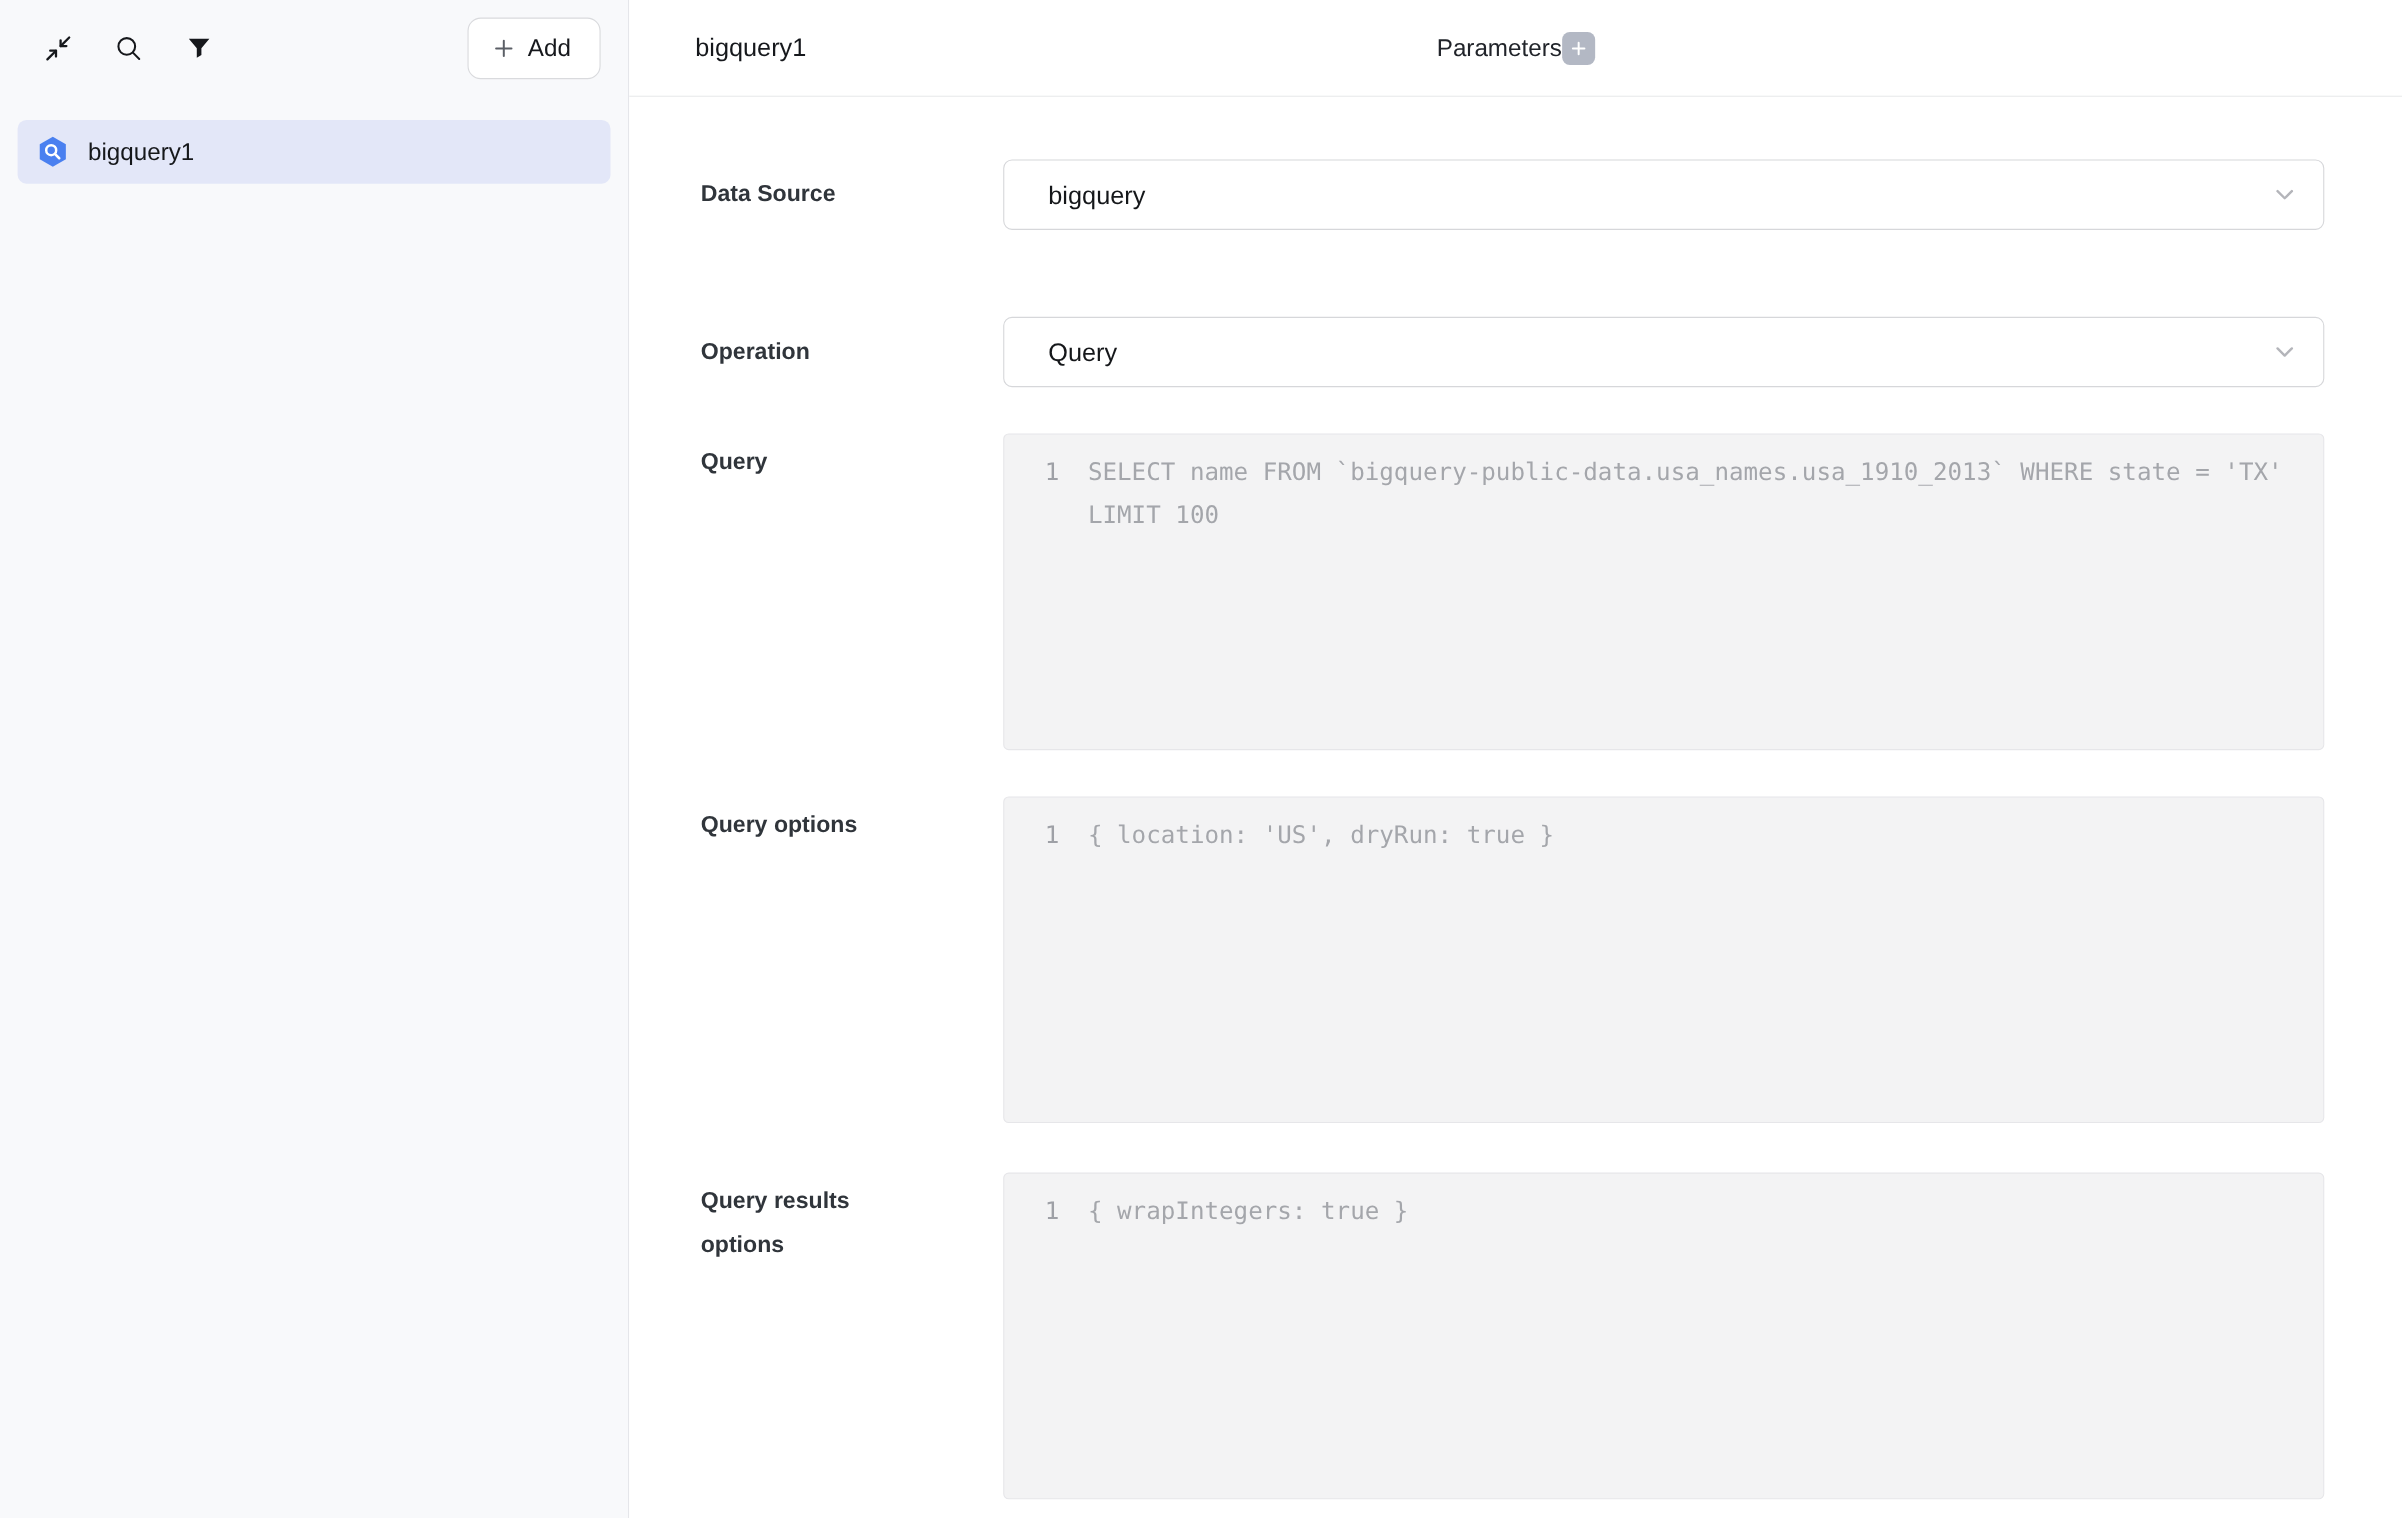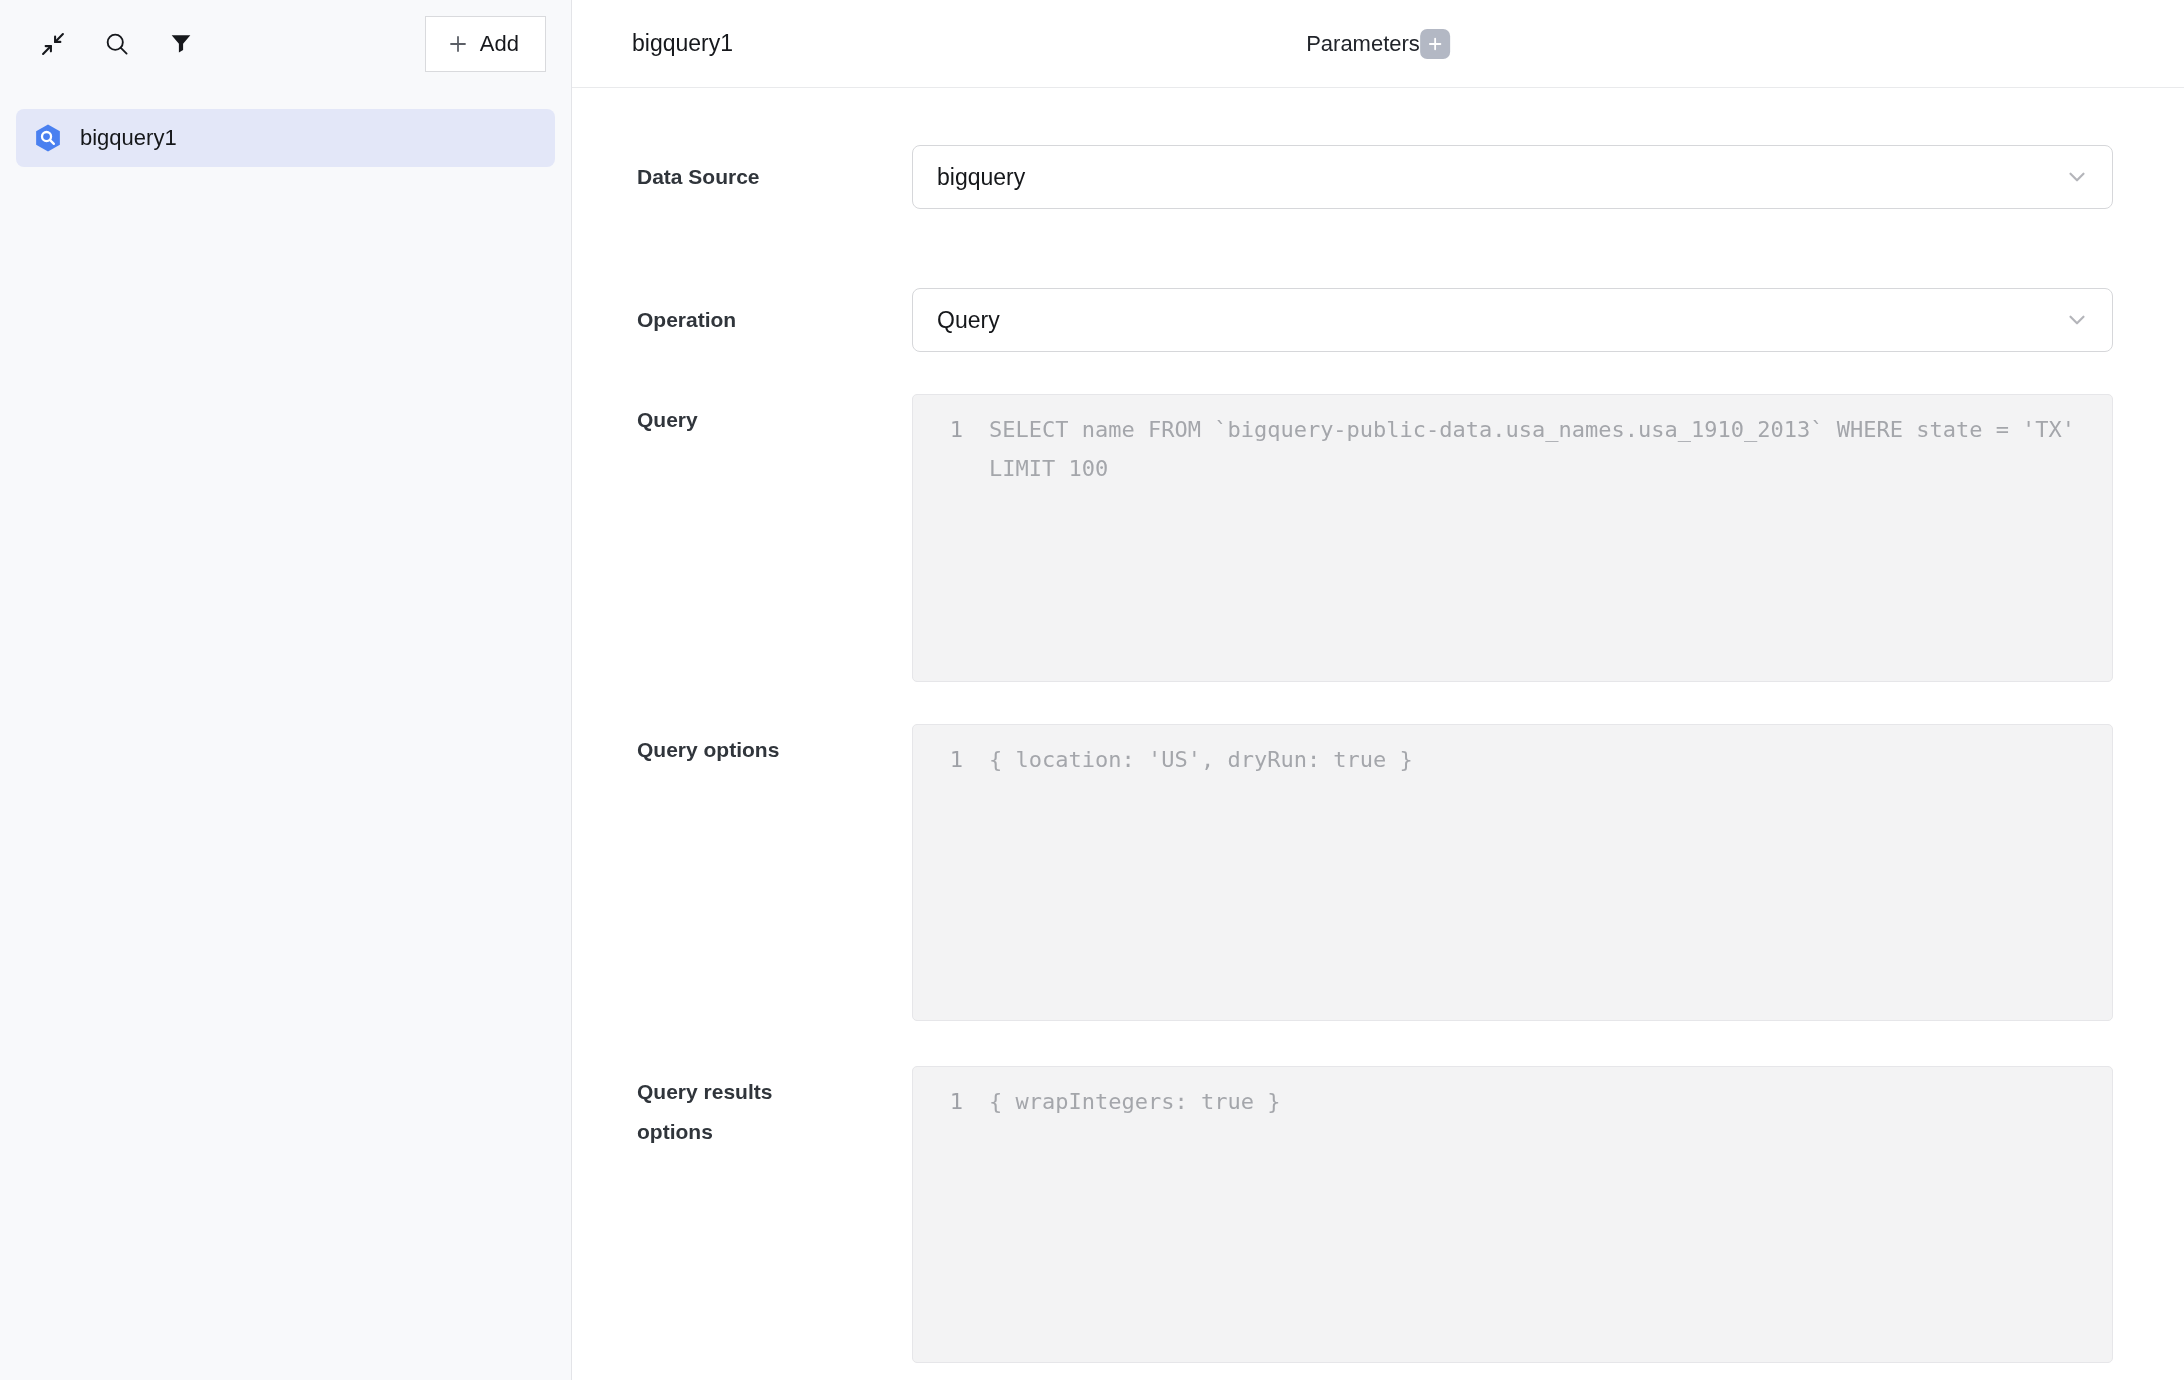--- a/index.html
+++ b/index.html
@@ -35,21 +35,21 @@
     cursor: pointer;
     margin-right: 30px;
     padding: 0;
   }
   .icon-btn svg { width: 28px; height: 28px; }
   .sidebar-spacer { flex: 1; }
   .add-btn {
     height: 56px;
     background: #ffffff;
     border: 1px solid #d9dadd;
-    border-radius: 0;
+    border-radius: 12px;
     display: flex; align-items: center;
     gap: 10px;
     padding: 0 26px 0 20px;
     font-family: "Liberation Sans", sans-serif;
     font-size: 22px;
     font-weight: 500;
     color: #16181c;
     cursor: pointer;
   }
   .add-btn svg { width: 24px; height: 24px; }
@@ -143,21 +143,21 @@
   .row-select .f-label { line-height: normal; }
   .row-ds { margin-bottom: 79px; }
   .row-op { margin-bottom: 42px; }
 
   .select {
     height: 64px;
     background: #ffffff;
     border: 1px solid #d6d7da;
     border-radius: 8px;
     display: flex; align-items: center;
-    padding: 0 22px 0 24px;
+    padding: 0 22px 0 40px;
     cursor: pointer;
   }
   .sel-val { flex: 1; font-size: 23px; color: #15171a; }
   .chev { width: 26px; height: 26px; stroke: #b4b5ba; stroke-width: 2; fill: none; stroke-linecap: round; stroke-linejoin: round; }
 
   .row-code .f-label { padding-top: 6px; }
   .editor {
     background: #f3f3f4;
     border: 1px solid #e6e6e9;
     border-radius: 5px;

